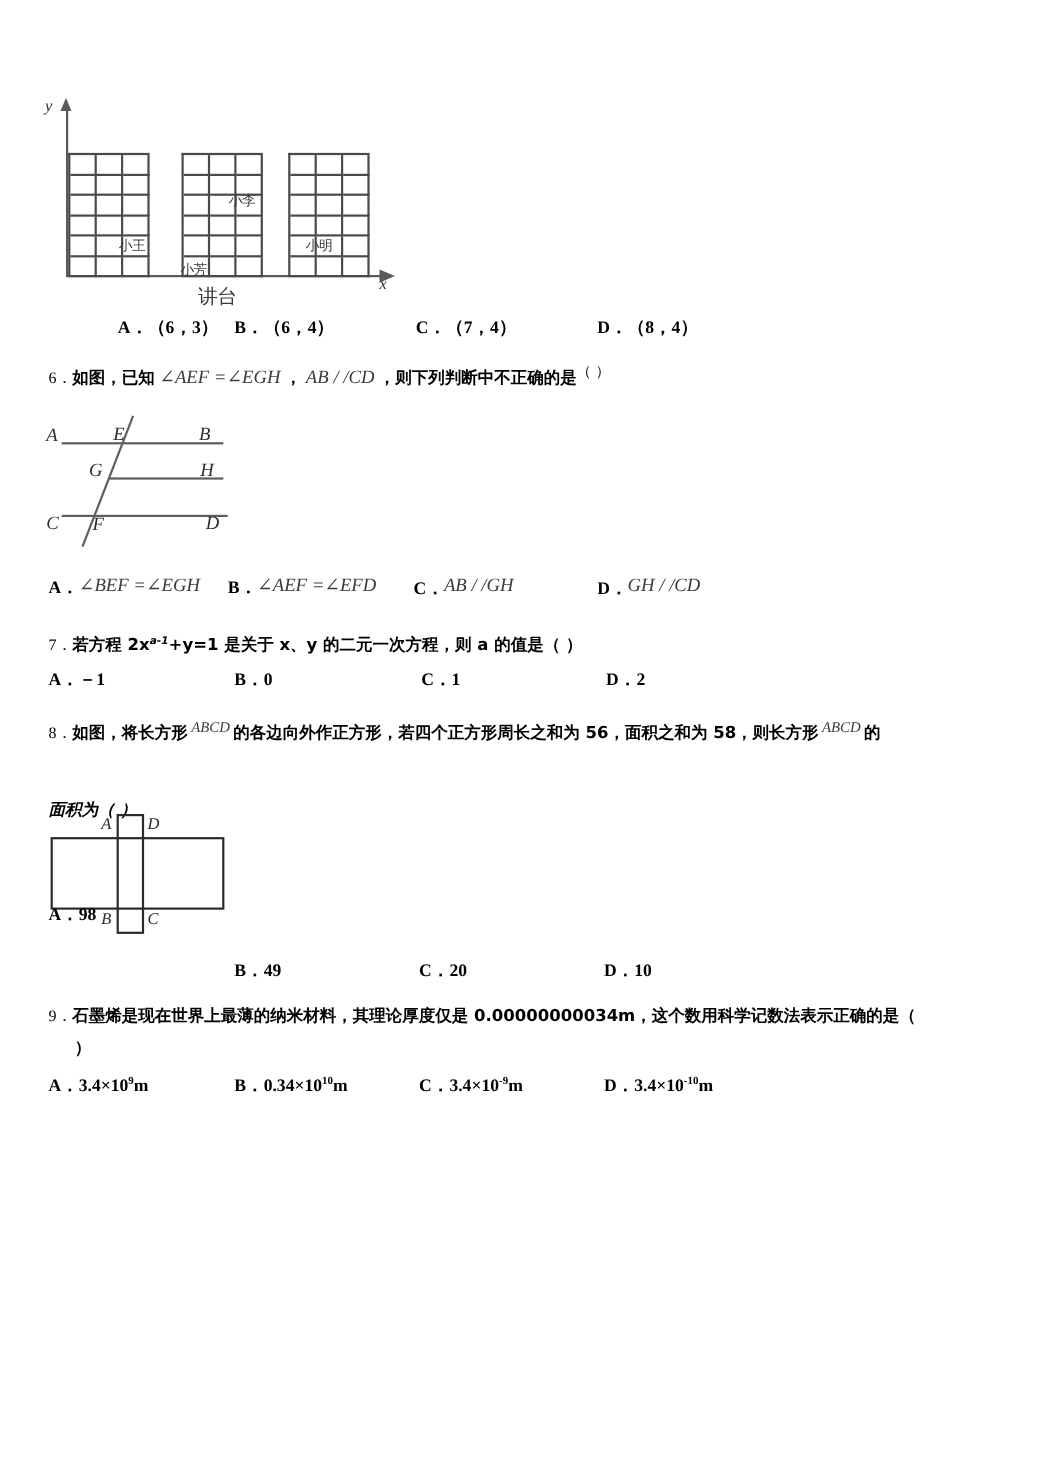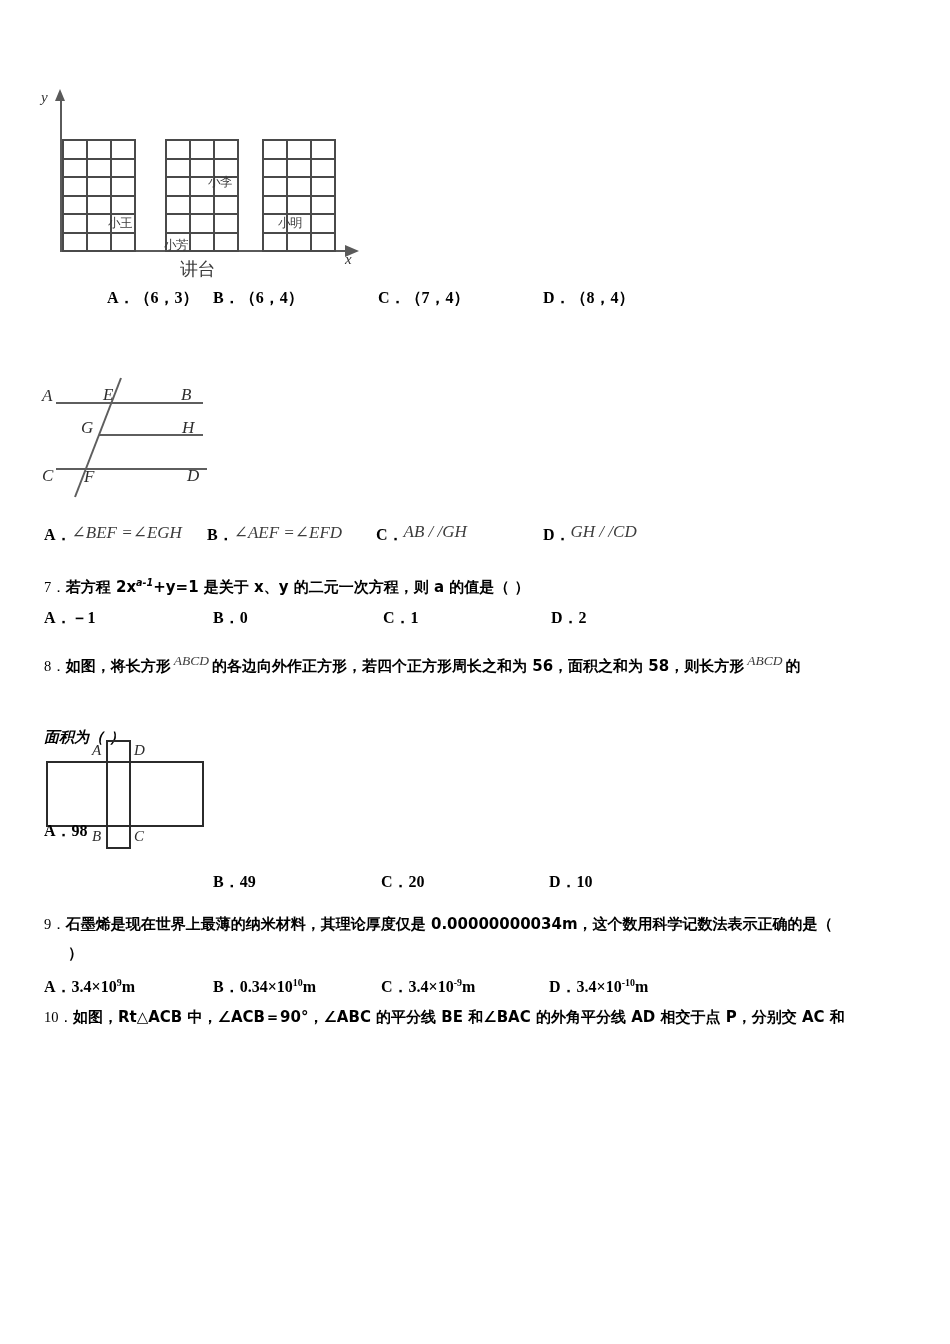--- a/index.html
+++ b/index.html
@@ -230,20 +230,23 @@
   <div class="opt" style="left:213px; top:288px;">
     <span>B．</span><span>（6，4）</span>
   </div>
   <div class="opt" style="left:378px; top:288px;">
     <span>C．</span><span>（7，4）</span>
   </div>
   <div class="opt" style="left:543px; top:288px;">
     <span>D．</span><span>（8，4）</span>
   </div>
 
+  <div class="qline" style="left:44px; top:332px;">
+    <span class="qnum">6．</span><span class="cn">如图，已知</span><span class="mathit" style="margin:0 4px;">∠AEF =∠EGH</span><span class="cn">，</span><span class="mathit" style="margin:0 4px;">AB / /CD</span><span class="cn">，则下列判断中不正确的是</span><span class="cn" style="font-weight:normal; vertical-align:super; font-size:13px;">（        ）</span>
+  </div>
 
   <div id="fig-parallel">
 
     <div class="pl-line" style="left:16px; top:30px; width:147px;"></div>
 
     <div class="pl-line" style="left:59px; top:62px; width:104px;"></div>
 
     <div class="pl-line" style="left:16px; top:96px; width:151px;"></div>
 
     <svg style="position:absolute; left:0; top:0;" width="220" height="135">
@@ -331,17 +334,14 @@
   <div class="opt" style="left:213px; top:977px;">
     <span>B．</span><span>0.34×10</span><span class="supn">10</span><span>m</span>
   </div>
   <div class="opt" style="left:381px; top:977px;">
     <span>C．</span><span>3.4×10</span><span class="supn">-9</span><span>m</span>
   </div>
   <div class="opt" style="left:549px; top:977px;">
     <span>D．</span><span>3.4×10</span><span class="supn">-10</span><span>m</span>
   </div>
 
-  <div class="qline" style="left:44px; top:1008px;">
-    <span class="qnum">10．</span><span class="cn">如图，Rt△ACB 中，∠ACB＝90°，∠ABC 的平分线 BE 和∠BAC 的外角平分线 AD 相交于点 P，分别交 AC 和</span>
-  </div>
 
 </div>
 
 </body></html>

